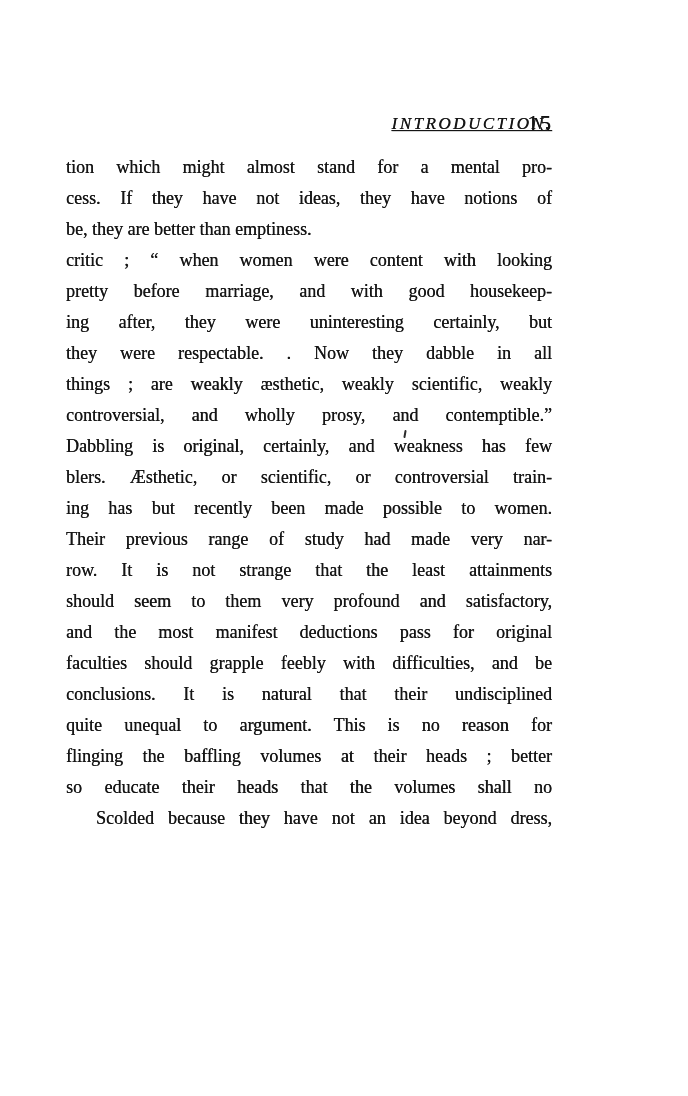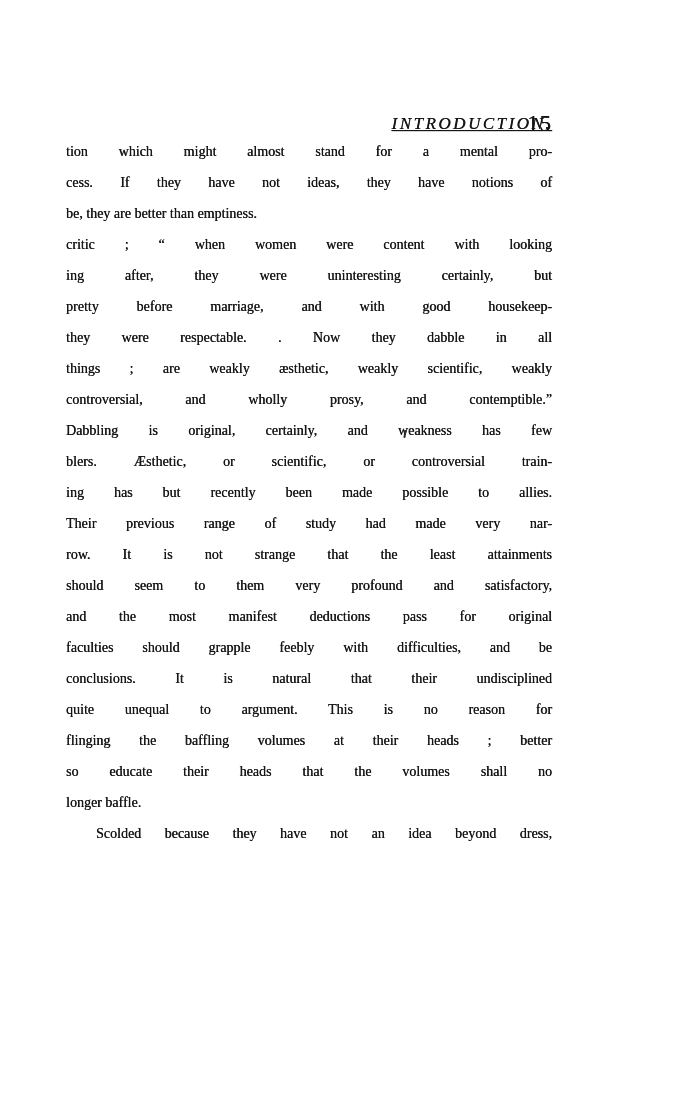--- a/index.html
+++ b/index.html
@@ -37,23 +37,23 @@
     position: absolute;
     right: 0;
     top: 0;
     font-size: 23px;
     letter-spacing: 1px;
     line-height: 28px;
   }
   .text-block {
     position: absolute;
     left: 66px;
-    top: 136px;
+    top: 152px;
     width: 486px;
-    font-size: 14px;
+    font-size: 18px;
     line-height: 31px;
   }
   .line {
     height: 31px;
     overflow: visible;
   }
   .line.just {
     text-align: justify;
     text-align-last: justify;
   }
@@ -76,36 +76,35 @@
   <div class="running-header">
     <span class="header-title">INTRODUCTION.</span>
     <span class="page-number">15</span>
   </div>
 
   <div class="text-block">
       <div class="line just">tion which might almost stand for a mental pro-</div>
       <div class="line just">cess.  If they have not ideas, they have notions of</div>
       <div class="line">be, they are better than emptiness.</div>
       <div class="line just">critic ; “ when women were content with looking</div>
+      <div class="line just">pretty before marriage, and with good housekeep-</div>
       <div class="line just">ing after, they were uninteresting certainly, but</div>
-      <div class="line just">pretty before marriage, and with good housekeep-</div>
       <div class="line just">they were respectable. .  Now they dabble in all</div>
       <div class="line just">things ; are weakly æsthetic, weakly scientific, weakly</div>
       <div class="line just">controversial, and wholly prosy, and contemptible.”</div>
       <div class="line just">Dabbling is original, certainly, and weakness has few</div>
       <div class="line just">blers.  Æsthetic, or scientific, or controversial train-</div>
-      <div class="line just">ing has but recently been made possible to allies.</div>
+      <div class="line just">ing has but recently been made possible to women.</div>
       <div class="line just">Their previous range of study had made very nar-</div>
       <div class="line just">row.  It is not strange that the least attainments</div>
       <div class="line just">should seem to them very profound and satisfactory,</div>
       <div class="line just">and the most manifest deductions pass for original</div>
       <div class="line just">faculties should grapple feebly with difficulties, and be</div>
       <div class="line just">conclusions.  It is natural that their undisciplined</div>
       <div class="line just">quite unequal to argument.  This is no reason for</div>
       <div class="line just">flinging the baffling volumes at their heads ; better</div>
       <div class="line just">so educate their heads that the volumes shall no</div>
-      <div class="line">longer baffle.</div>
       <div class="line just" style="text-indent: 30px;">Scolded because they have not an idea beyond dress,</div>
     </div>
 
   <div class="ink-tick"></div>
 
 </div>
 
 </body></html>

